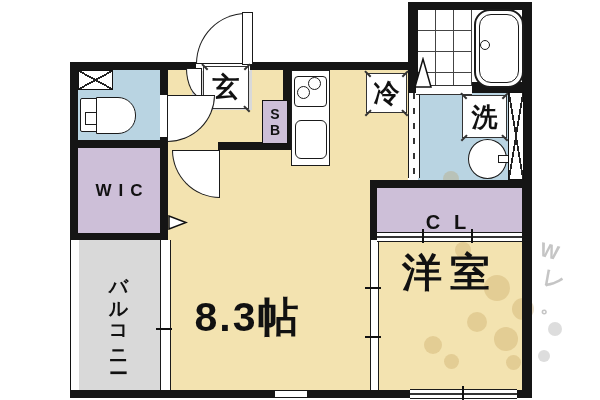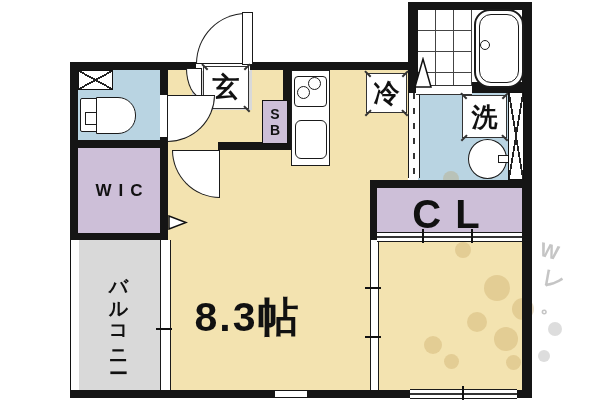--- a/index.html
+++ b/index.html
@@ -160,15 +160,16 @@
       <span class="ct tr"></span>
     <span class="ct bl"></span>
       <span class="ct br"></span>
     <span class="lbl" style="position:static;font-size:26px;">洗</span>
   </div>
   <div class="fixture" style="left:468px;top:139px;width:37px;height:38px;border-radius:50%;"></div>
   <div class="fixture" style="left:498px;top:155px;width:14px;height:6px;border-width:1px;"></div>
   <div class="abs xx" style="left:508px;top:92px;width:14px;height:86px;background-color:#fff;border:1.5px solid #111;"></div>
 
   <div class="lbl" style="left:165px;top:297px;width:165px;font-size:41px;letter-spacing:2px;">8.3帖</div>
-  <div class="lbl" style="left:403px;top:194px;width:100px;font-size:40px;letter-spacing:14px;">CL</div>
+  <div class="lbl" style="left:385px;top:252px;width:130px;font-size:40px;letter-spacing:8px;">洋室</div>
+  <div class="lbl" style="left:403px;top:212px;width:100px;font-size:20px;letter-spacing:14px;">CL</div>
 
 </div>
 
 </body></html>

